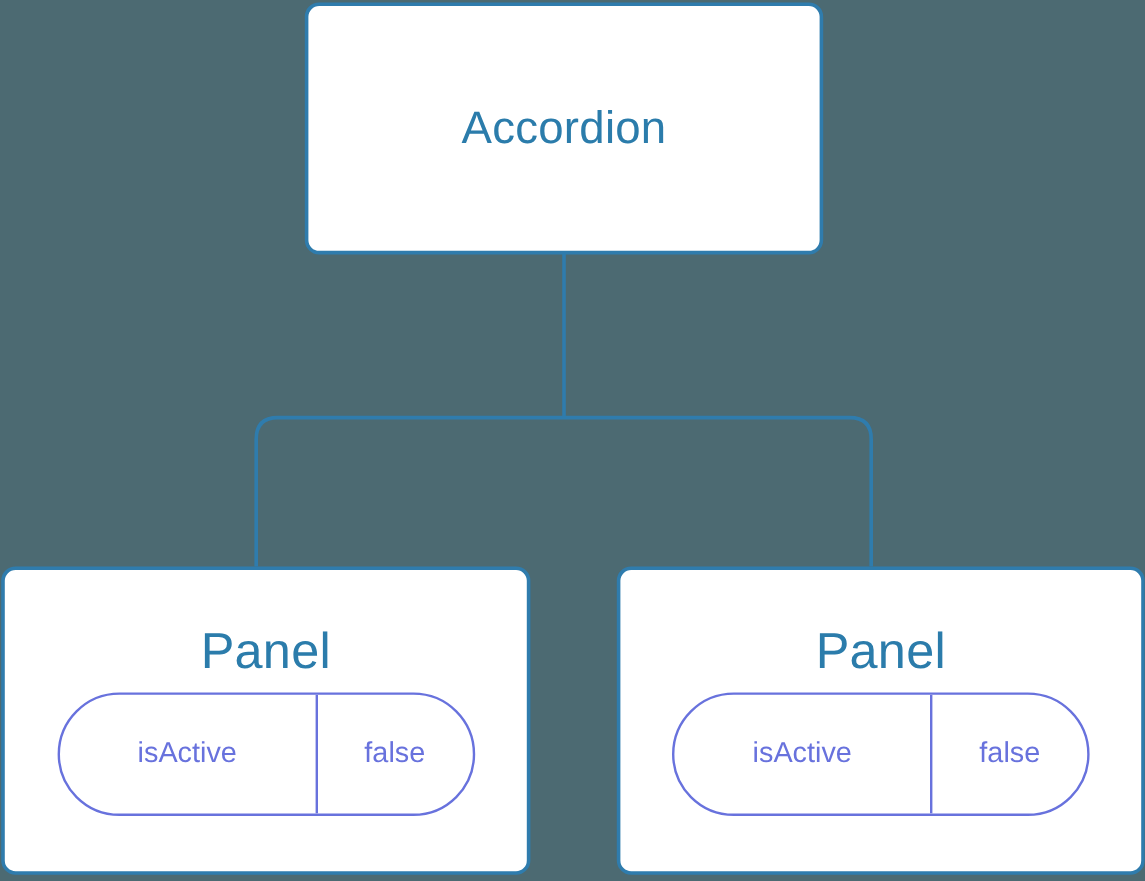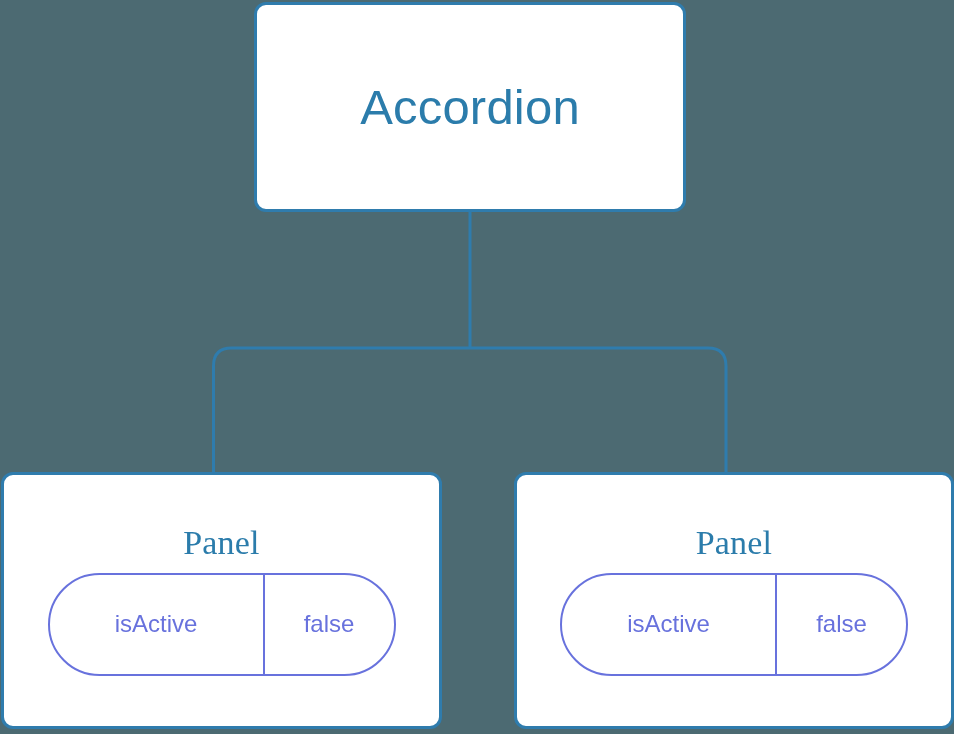--- a/index.html
+++ b/index.html
@@ -70,28 +70,27 @@
     color: #2b7cab;
     font-size: 37px;
     font-weight: 400;
     letter-spacing: 0.2px;
     line-height: 1;
     text-align: center;
     white-space: nowrap;
   }
 
   .node-root .node-title {
-    font-size: 49px;
+    font-size: 38px;
   }
 
   .node-child-left .node-title,
   .node-child-right .node-title {
-    font-size: 34px;
+    font-size: 42px;
     margin-bottom: 13px;
-    font-family: Liberation Serif, serif;
   }
 
   
   .prop-badge {
     box-sizing: border-box;
     display: flex;
     align-items: stretch;
     height: 103px;
     border: 2px solid #6872dd;
     border-radius: 52px;

